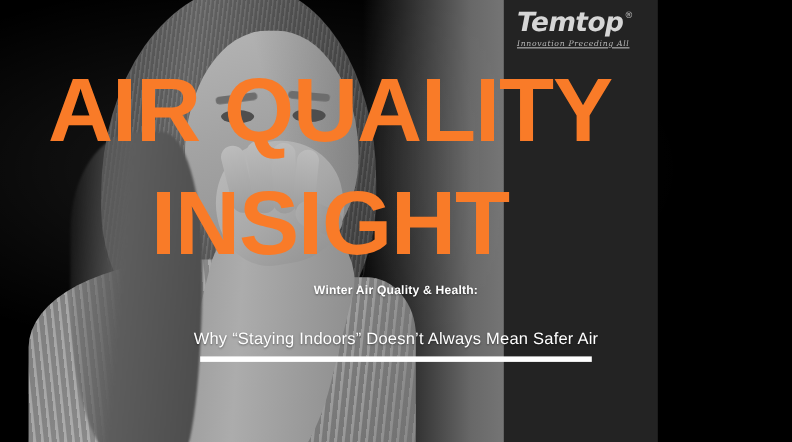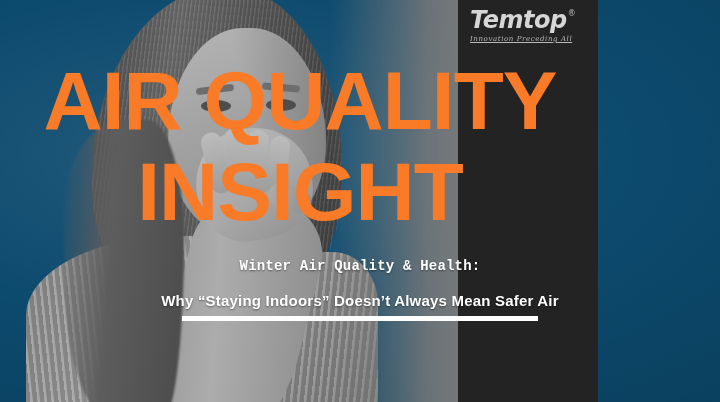--- a/index.html
+++ b/index.html
@@ -3,21 +3,21 @@
 <meta charset="utf-8">
 <style>
   * { margin:0; padding:0; box-sizing:border-box; }
   html,body { width:720px; height:402px; overflow:hidden; background:#7a7a7a; }
   body { font-family:"Liberation Sans", sans-serif; }
 
   #stage {
     position:relative;
     width:720px; height:402px;
     overflow:hidden;
-    background:#0c4a6e;
+    background:#000000;
   }
 
   
   .bg-wall {
     position:absolute; inset:0;
     background:
       linear-gradient(90deg,
         rgba(255,255,255,0.05) 0%,
         rgba(0,0,0,0.04) 14%,
         rgba(255,255,255,0.04) 27%,
@@ -198,42 +198,42 @@
   }
   .hl-line {
     font-family:"Liberation Sans", sans-serif;
     font-weight:700;
     color:#f97b28;
     line-height:0.94;
     letter-spacing:-1px;
     white-space:nowrap;
   }
   .hl-1 { font-size:82px; }
-  .hl-2 { font-size:82px; margin-top:14px; }
+  .hl-2 { font-size:82px; margin-top:26px; }
 
   
   .subtitle {
     position:absolute;
     left:0; top:258px; width:720px;
     z-index:6;
     text-align:center;
   }
   .sub-1 {
-    font-family:Liberation Mono, monospace;
+    font-family:Liberation Sans, sans-serif;
     font-weight:700;
-    font-size:14px;
+    font-size:11px;
     color:#ffffff;
     letter-spacing:.2px;
     white-space:nowrap;
     text-shadow:0 1px 2px rgba(0,0,0,.45);
   }
   .sub-2 {
-    margin-top:18px;
+    margin-top:30px;
     font-family:"Liberation Sans", sans-serif;
-    font-weight:700;
+    font-weight:400;
     font-size:15px;
     color:#ffffff;
     letter-spacing:.2px;
     white-space:nowrap;
     text-shadow:0 1px 2px rgba(0,0,0,.45);
   }
   .rule {
     margin:7px auto 0;
     width:356px; height:5px;
     background:#ffffff;

